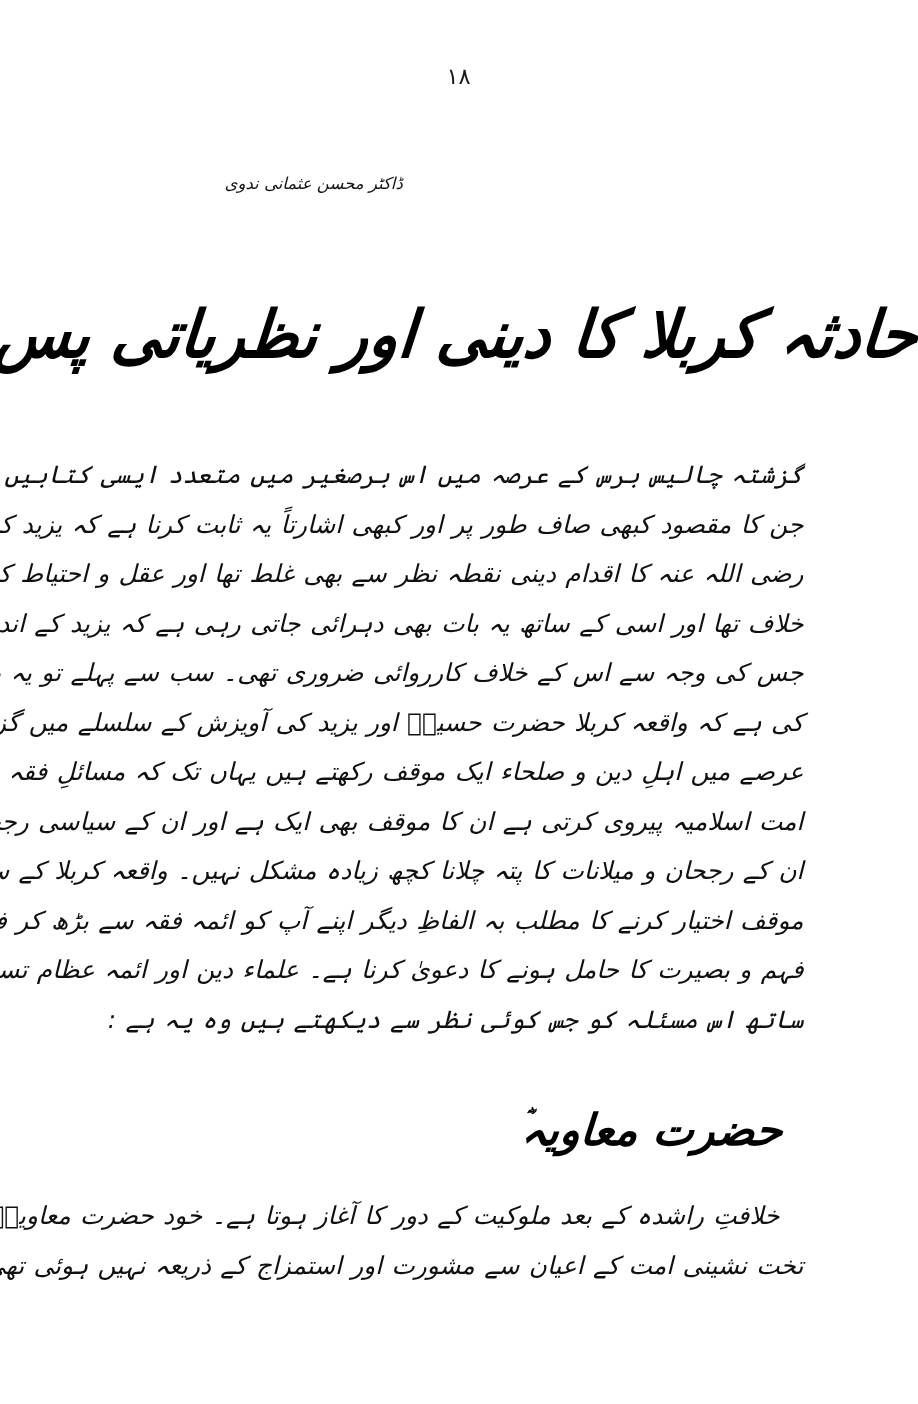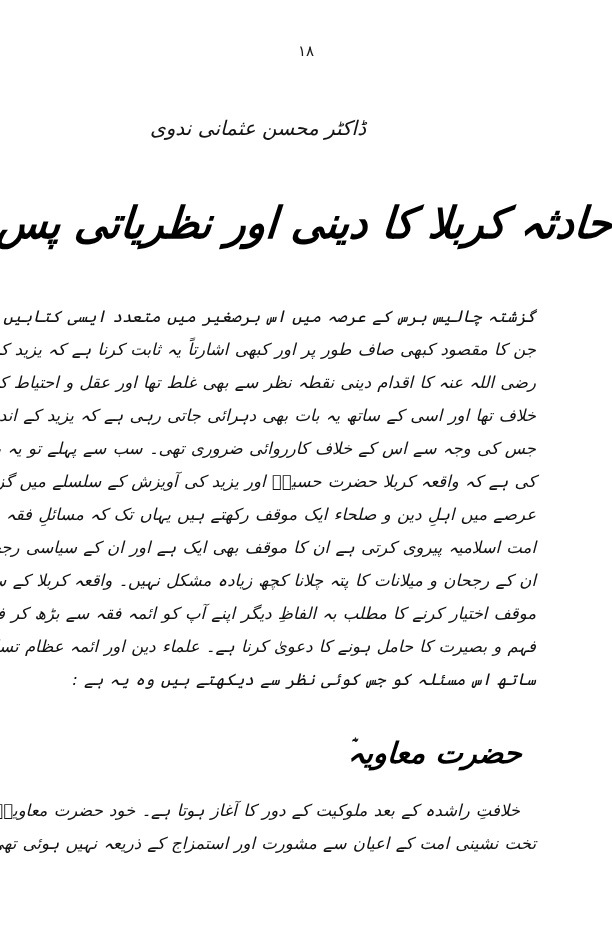--- a/index.html
+++ b/index.html
@@ -34,21 +34,21 @@
 
   
   .byline {
     position: absolute;
     top: 116px;
     right: 76px;
     width: 460px;
     text-align: left;
     padding-left: 74px;
     box-sizing: border-box;
-    font-size: 20px;
+    font-size: 11px;
     font-style: italic;
     color: #141414;
     direction: rtl;
   }
 
   
   .title-block {
     position: absolute;
     top: 196px;
     left: 0;

